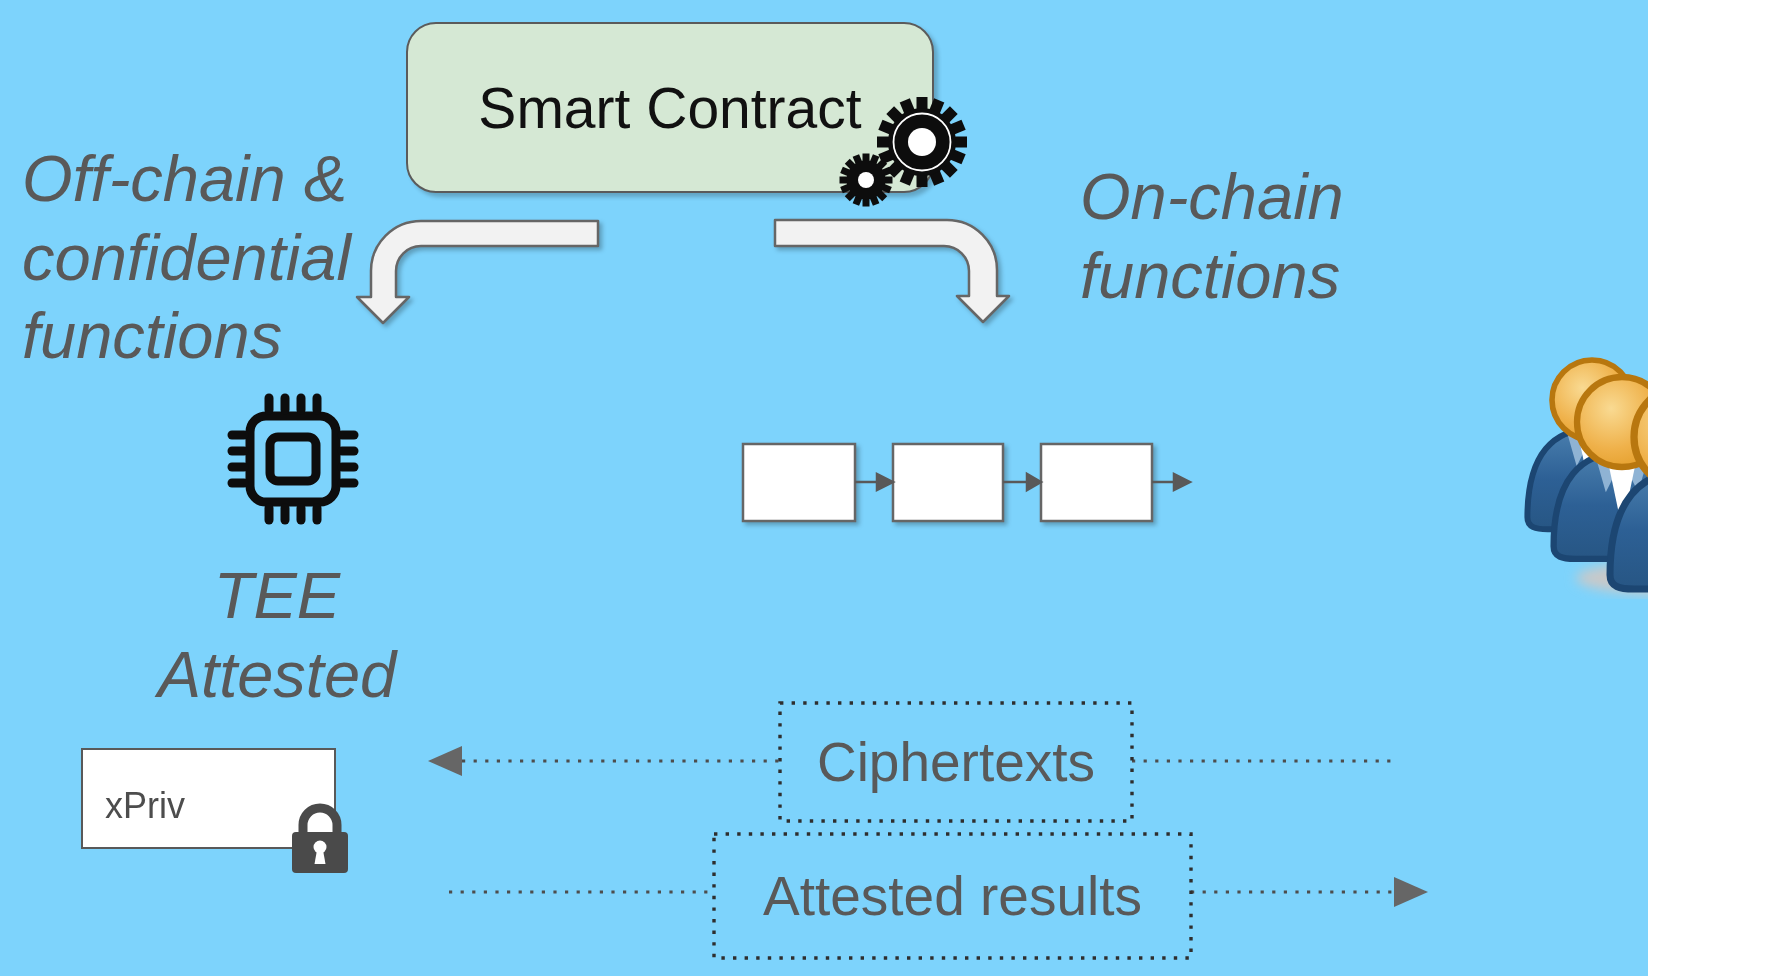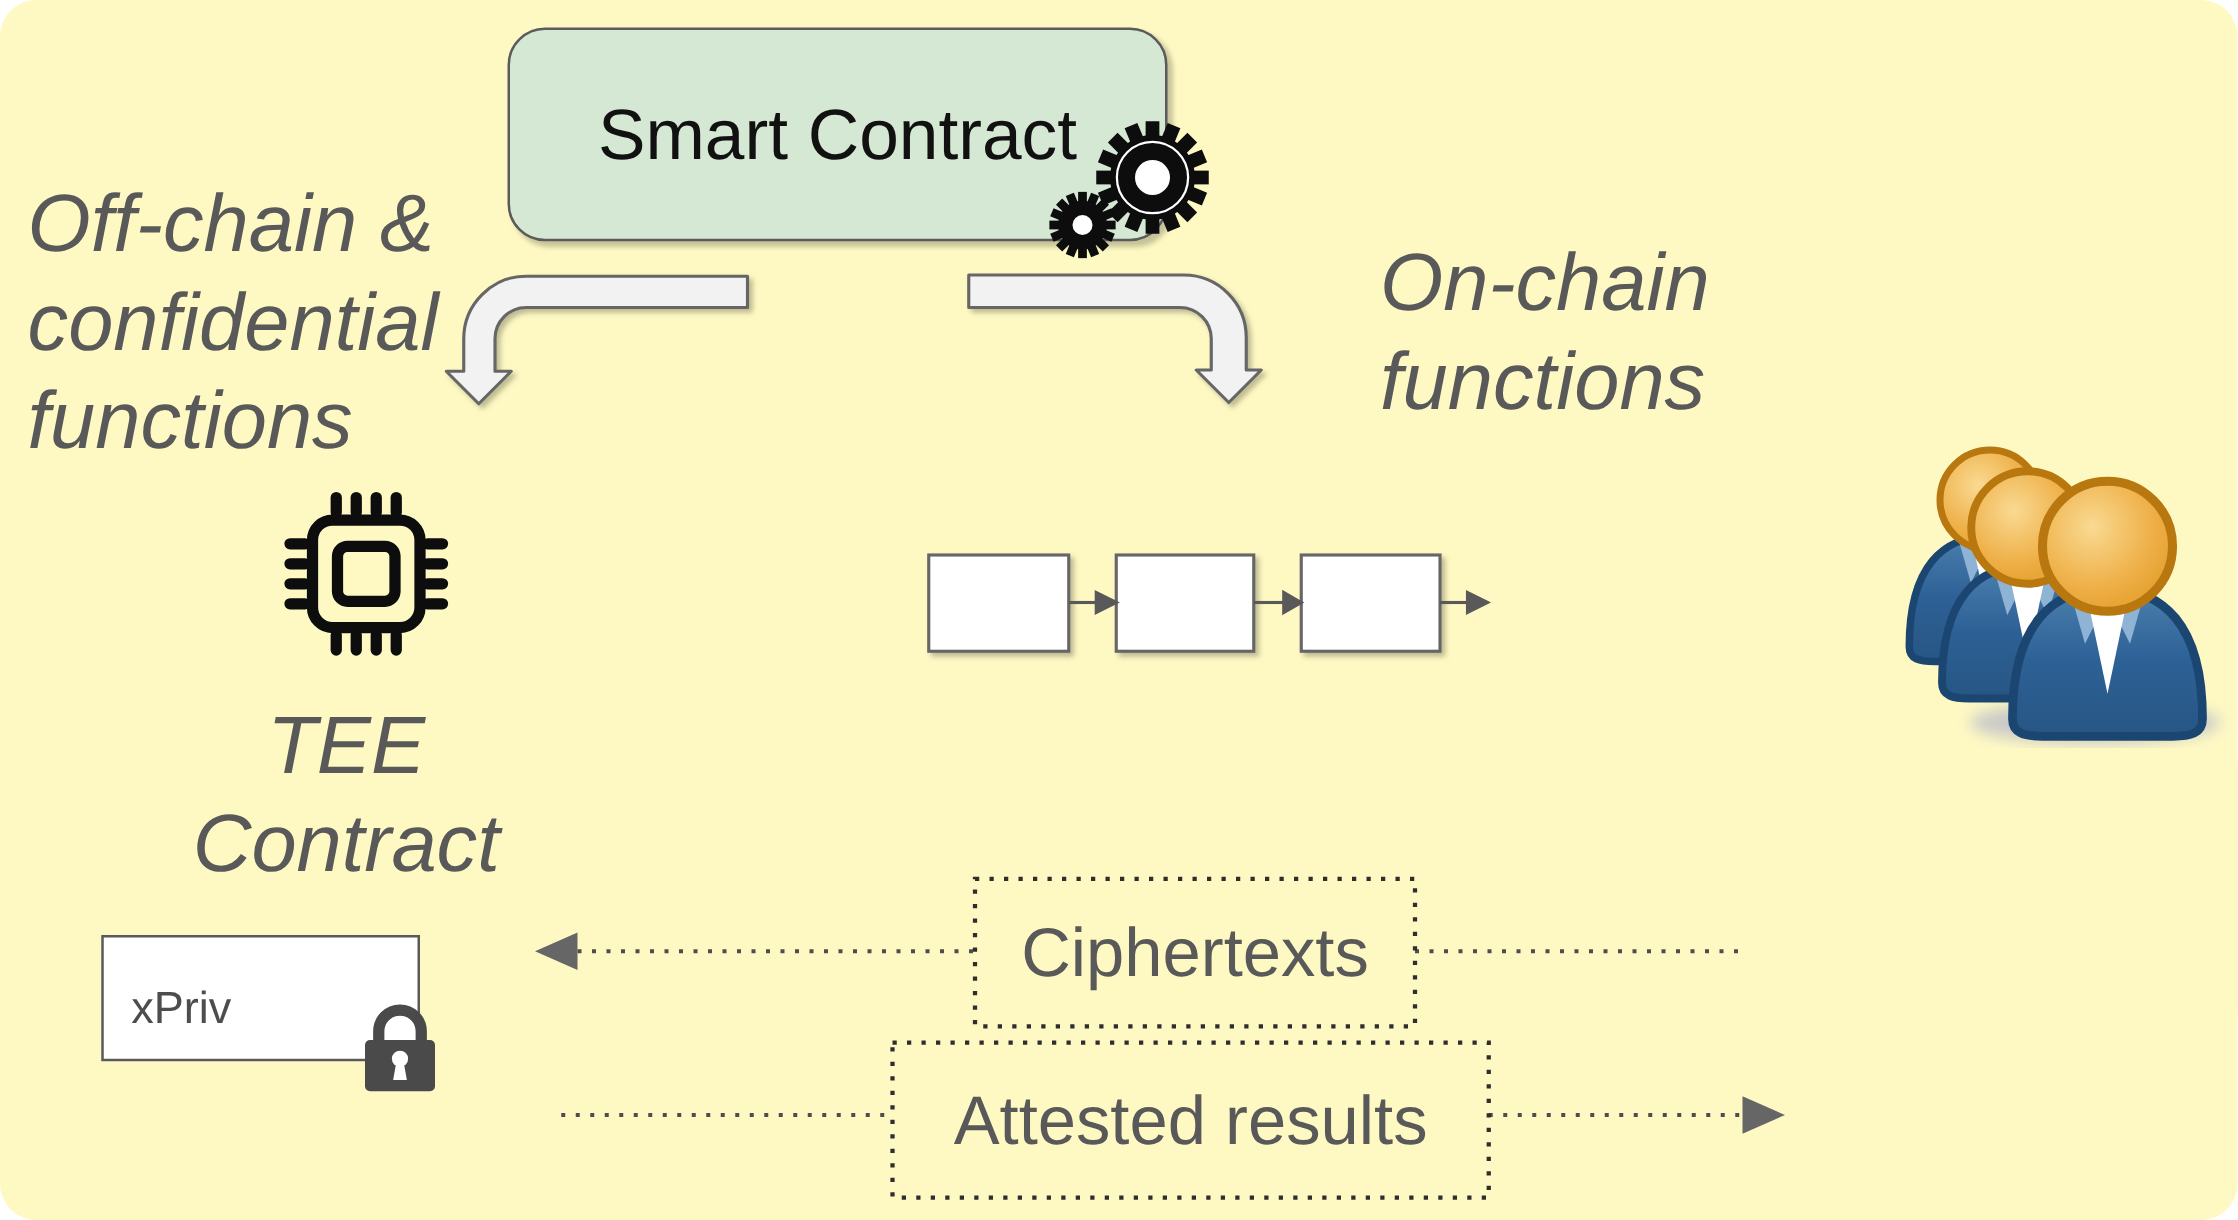--- a/index.html
+++ b/index.html
@@ -1,19 +1,18 @@
 <!DOCTYPE html>
 <html><head>
 <meta charset="utf-8">
 <style>
   html,body{margin:0;padding:0;background:#ffffff;}
   #canvas{
-    position:relative;width:1790px;height:976px;background:#fef9c3;overflow:hidden;
+    position:relative;width:1648px;height:976px;background:#7dd3fc;overflow:hidden;
     font-family:"Liberation Sans", sans-serif;
-    border-radius:29px;
   }
   .abs{position:absolute;}
   .gray-label{
     color:#595959;font-size:65px;line-height:1.21;white-space:pre-line;font-style:italic;
   }
   .center{text-align:center;}
   
   #sc-box{
     left:406px;top:22px;width:524px;height:167px;
     background:#d5e8d4;border:2px solid #5b5b5b;border-radius:30px;
@@ -83,21 +82,21 @@
     <path class="shadowed" d="M248,9 L71,9 A50,50 0 0 0 21,59 L21,85 L7,85 L33,111 L59,85 L46,85 L46,59 A25,25 0 0 1 71,34 L248,34 Z" fill="#f2f2f2" stroke="#666666" stroke-width="2.5" stroke-linejoin="round"></path>
   </svg>
 
   <svg class="abs" style="left:770px;top:212px;" width="250" height="118" viewBox="0 0 250 118">
     <path class="shadowed" d="M5,8 L177,8 A50,50 0 0 1 227,58 L227,84 L239,84 L213,110 L187,84 L199,84 L199,59 A25,25 0 0 0 174,34 L5,34 Z" fill="#f2f2f2" stroke="#666666" stroke-width="2.5" stroke-linejoin="round"></path>
   </svg>
 
   <div class="abs gray-label" style="left:22px;top:140px;">Off-chain &amp;
 confidential
 functions</div>
-  <div class="abs gray-label" style="left:1104px;top:158px;margin-top:29px;">On-chain
+  <div class="abs gray-label" style="left:1080px;top:158px;">On-chain
 functions</div>
 
   <svg class="abs" style="left:228px;top:394px;" width="130" height="130" viewBox="0 0 130 130">
     <g stroke="#0d0d0d" stroke-width="9" fill="none" stroke-linecap="round">
       <rect x="22" y="22" width="86" height="86" rx="16"></rect>
       <rect x="42" y="43" width="46" height="44" rx="8"></rect>
       <line x1="41" y1="4" x2="41" y2="16"></line>
         <line x1="57" y1="4" x2="57" y2="16"></line>
       <line x1="73" y1="4" x2="73" y2="16"></line>
         <line x1="89" y1="4" x2="89" y2="16"></line>
@@ -109,21 +108,21 @@
         <line x1="4" y1="57" x2="16" y2="57"></line>
       <line x1="4" y1="73" x2="16" y2="73"></line>
         <line x1="4" y1="89" x2="16" y2="89"></line>
       <line x1="114" y1="41" x2="126" y2="41"></line>
         <line x1="114" y1="57" x2="126" y2="57"></line>
       <line x1="114" y1="73" x2="126" y2="73"></line>
         <line x1="114" y1="89" x2="126" y2="89"></line>
     </g>
   </svg>
 
-  <div class="abs gray-label center" style="left:107px;top:557px;width:340px;">TEE Contract</div>
+  <div class="abs gray-label center" style="left:107px;top:557px;width:340px;">TEE Attested</div>
 
   <svg class="abs" style="left:740px;top:438px;" width="460" height="92" viewBox="0 0 460 92">
     <g fill="#ffffff" stroke="#666666" stroke-width="2.5">
       <rect class="shadowed" x="3" y="6" width="112" height="77"></rect>
       <rect class="shadowed" x="153" y="6" width="110" height="77"></rect>
       <rect class="shadowed" x="301" y="6" width="111" height="77"></rect>
     </g>
     <g stroke="#595959" stroke-width="2.5" fill="#595959">
       <line x1="115" y1="44" x2="137" y2="44"></line>
         <polygon points="153,44 137,36 137,52"></polygon>

